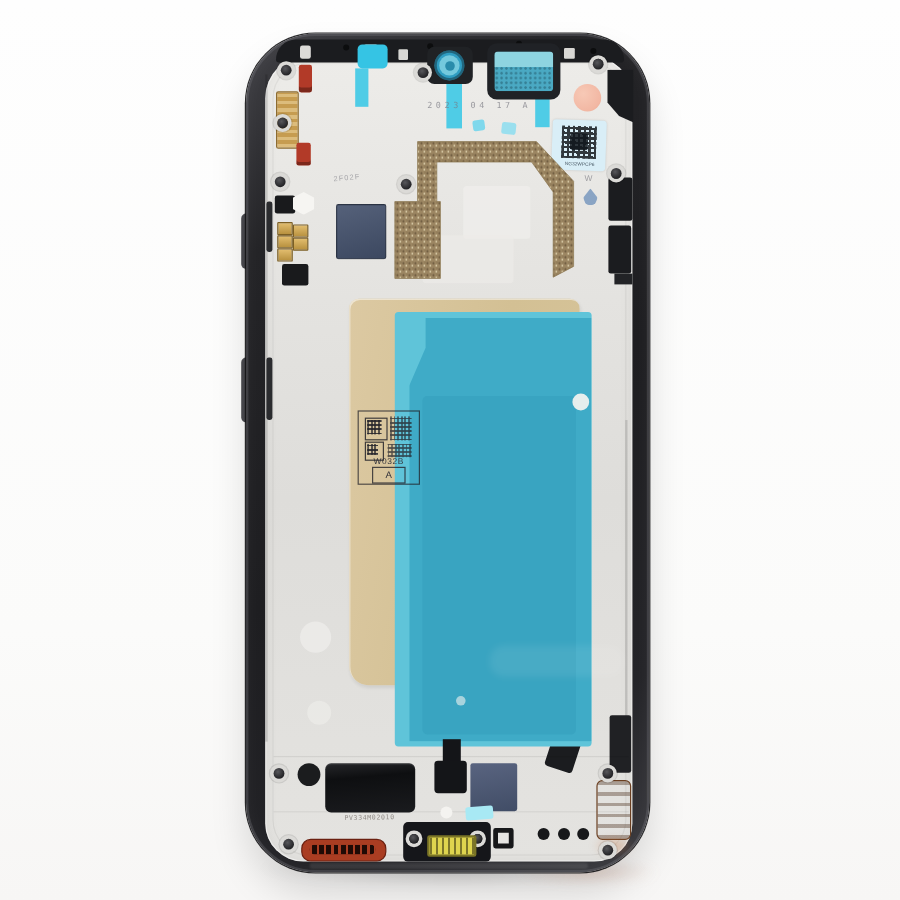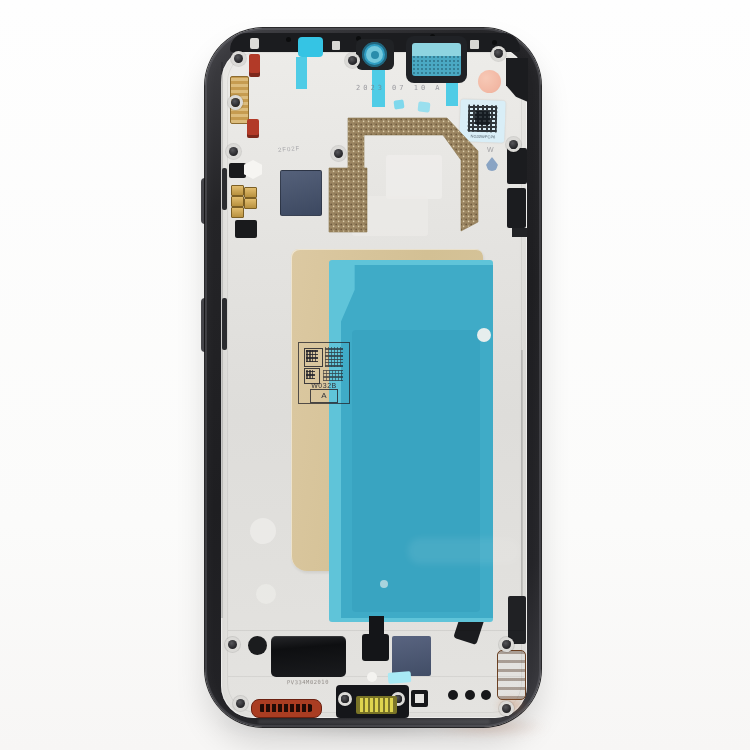--- a/index.html
+++ b/index.html
@@ -94,21 +94,21 @@
               background-color:#4aa9c3;background-image:linear-gradient(#8ed4e0 0 38%,rgba(0,0,0,0) 38%),radial-gradient(rgba(0,20,30,.28) 1px,transparent 1.2px);background-size:100% 100%,4px 4px;"></div>
 
   <div class="a" style="left:478px;top:70px;width:23px;height:23px;border-radius:50%;
               background:radial-gradient(circle at 35% 35%,#f7c9b6,var(--pink) 70%,#e8a48b);"></div>
 
   <div class="a" style="left:460px;top:100px;width:45px;height:42px;background:var(--sticker_bg);border-radius:3px;transform:rotate(2deg);box-shadow:0 0 2px rgba(0,0,0,.15);"></div>
   <div class="a qrpix" style="left:468px;top:105px;width:29px;height:27px;transform:rotate(2deg);"></div>
   <div class="a" style="left:475px;top:111px;width:15px;height:14px;background:#10161c;border-radius:2px;transform:rotate(2deg);opacity:.85;"></div>
   <div class="a ink" style="left:463px;top:134px;width:40px;font-size:4px;text-align:center;color:#4a5a66;transform:rotate(2deg);">NG32WPCP6</div>
 
-  <div class="a stamp" style="left:356px;top:84px;width:140px;font-size:7px;letter-spacing:3px;font-family:'DejaVu Sans Mono',monospace;">2023 07 10 A</div>
+  <div class="a stamp" style="left:356px;top:84px;width:140px;font-size:7px;letter-spacing:3px;font-family:'DejaVu Sans Mono',monospace;">2023 04 17 A</div>
 
   <svg class="a" style="left:320px;top:108px;" width="170" height="130" viewBox="0 0 170 130">
     <defs>
       <pattern id="speck" width="5" height="5" patternUnits="userSpaceOnUse">
         <rect width="5" height="5" fill="#9c8662"></rect>
         <circle cx="1.2" cy="1.4" r="0.9" fill="#6d5a3e"></circle>
         <circle cx="3.6" cy="3.4" r="0.8" fill="#d9cba8"></circle>
         <circle cx="4.2" cy="0.8" r="0.5" fill="#7c6a4a"></circle>
       </pattern>
     </defs>

